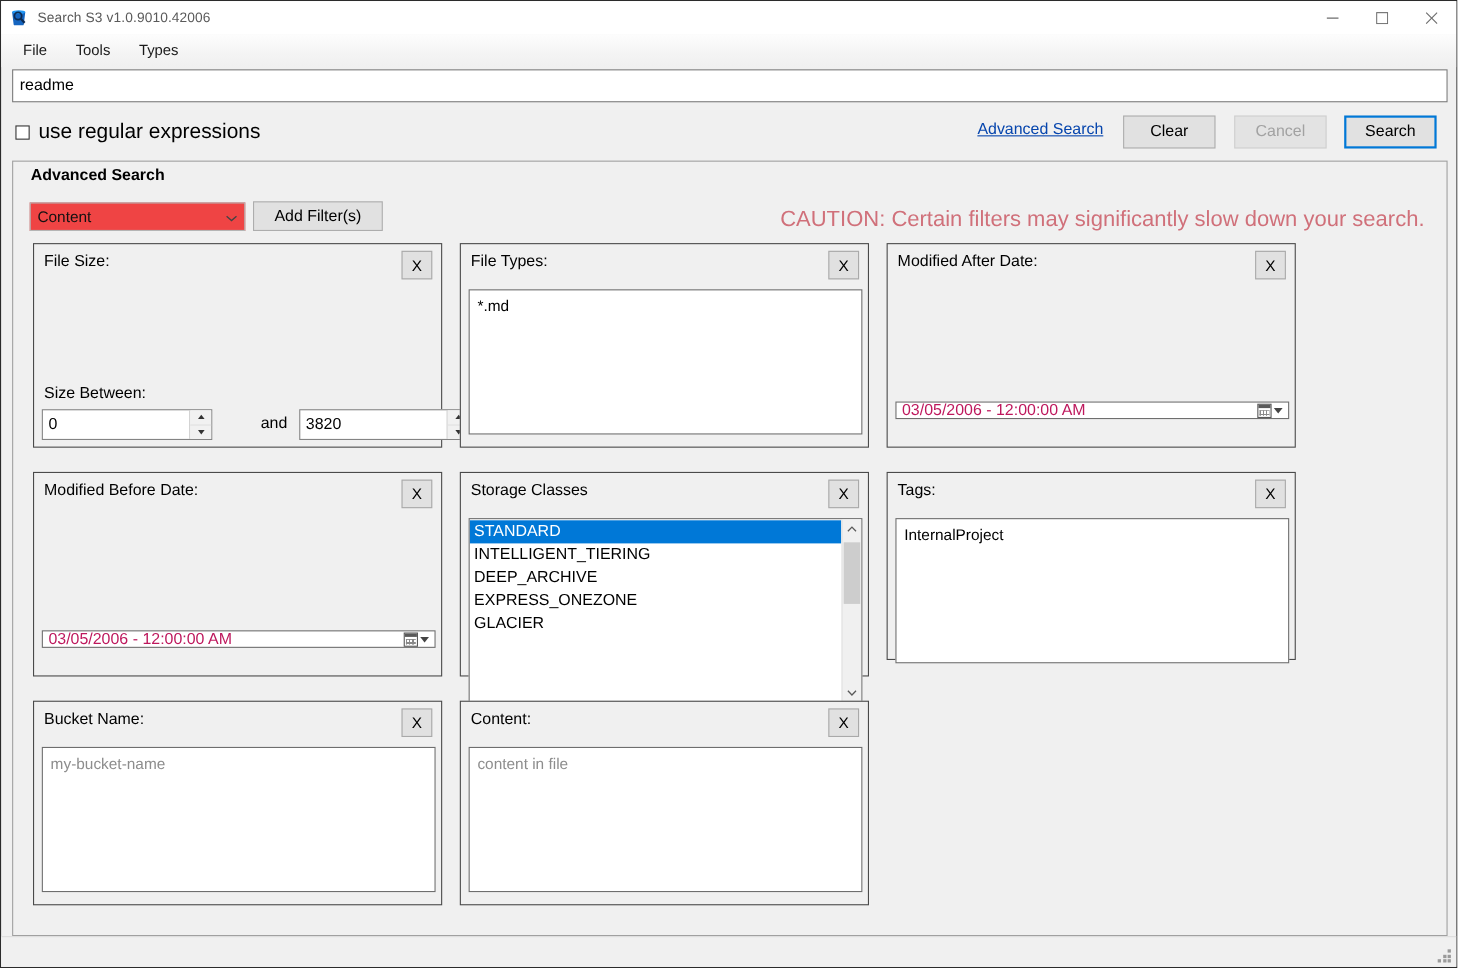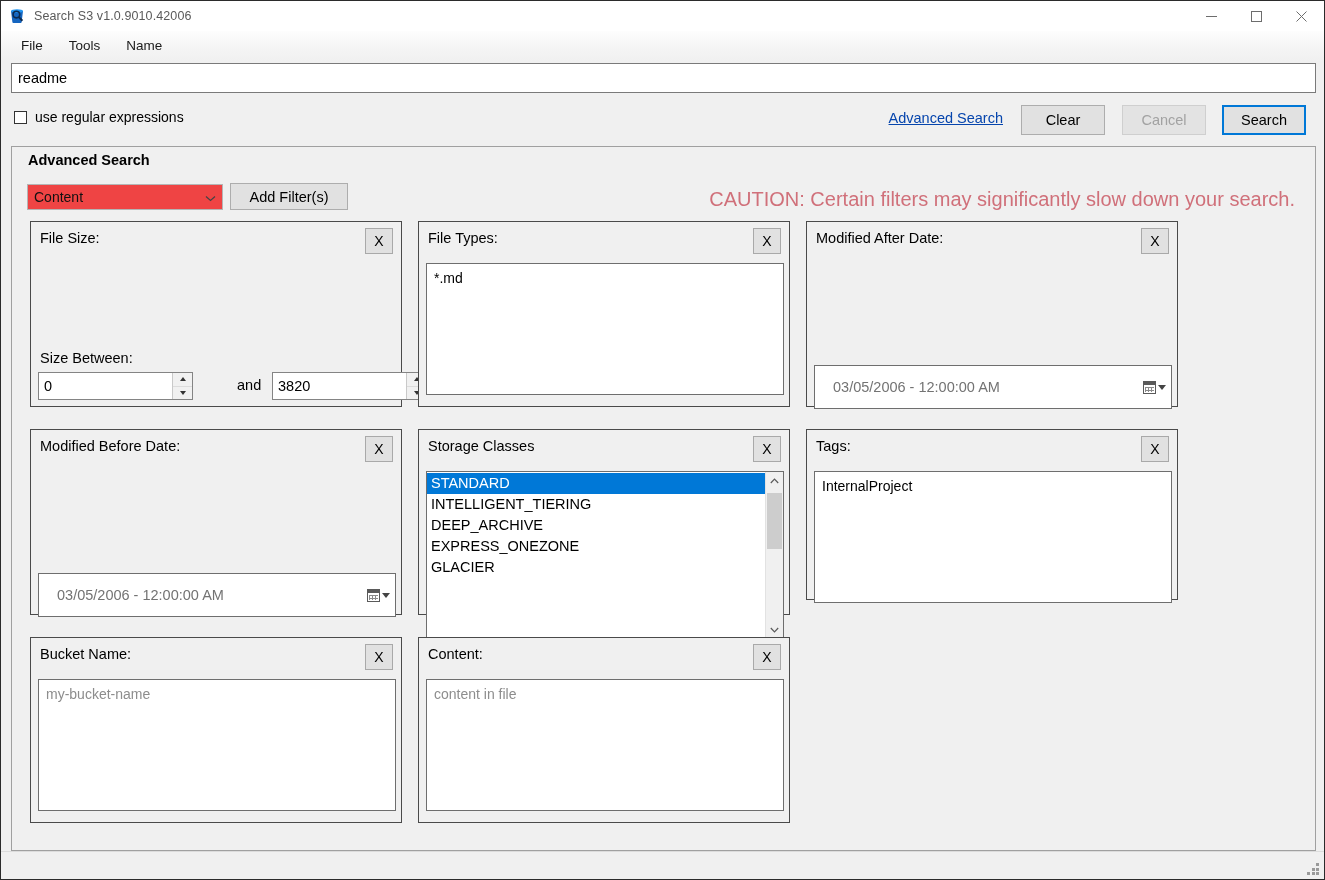--- a/index.html
+++ b/index.html
@@ -103,21 +103,21 @@
   }
   .checkbox {
     width: 13px; height: 13px;
     border: 1px solid #333;
     background: #fff;
     box-sizing: border-box;
     margin-right: 8px;
     flex: none;
   }
   .checkbox-label {
-    font-size: 14px;
+    font-size: 19px;
     color: #000;
   }
   .adv-link {
     position: absolute;
     right: 313px; top: 6px;
     font-size: 14.5px;
     color: #0645ad;
     text-decoration: underline;
     white-space: nowrap;
   }
@@ -275,29 +275,29 @@
   .and-label {
     position: absolute;
     left: 206px; top: 155px;
     font-size: 14.5px;
     color: #000;
   }
 
   
   .datepicker {
     position: absolute;
-    height: 44px;
+    height: 16px;
     background: #ffffff;
     border: 1px solid #6e6e6e;
     box-sizing: border-box;
     display: flex;
     align-items: center;
-    padding-left: 18px;
-    font-size: 14.5px;
-    color: #737373;
+    padding-left: 5px;
+    font-size: 14.5px;
+    color: #be185d;
   }
   .dp-btn {
     margin-left: auto;
     display: flex;
     align-items: center;
     padding-right: 5px;
     gap: 2px;
   }
   .cal-ico {
     width: 13px; height: 13px;
@@ -425,21 +425,21 @@
             <line x1="0.5" y1="0.5" x2="10.5" y2="10.5" stroke="currentColor" stroke-width="1"></line>
             <line x1="10.5" y1="0.5" x2="0.5" y2="10.5" stroke="currentColor" stroke-width="1"></line>
           </svg>
       </div>
     </div>
   </div>
 
   <div class="menubar">
     <div class="menu-item">File</div>
     <div class="menu-item">Tools</div>
-    <div class="menu-item">Name</div>
+    <div class="menu-item">Types</div>
   </div>
 
   <div class="search-box" placeholder="">readme</div>
 
   <div class="regex-row">
     <div class="checkbox-wrap">
       <span class="checkbox"></span>
       <span class="checkbox-label">use regular expressions</span>
     </div>
     <div class="adv-link">Advanced Search</div>

